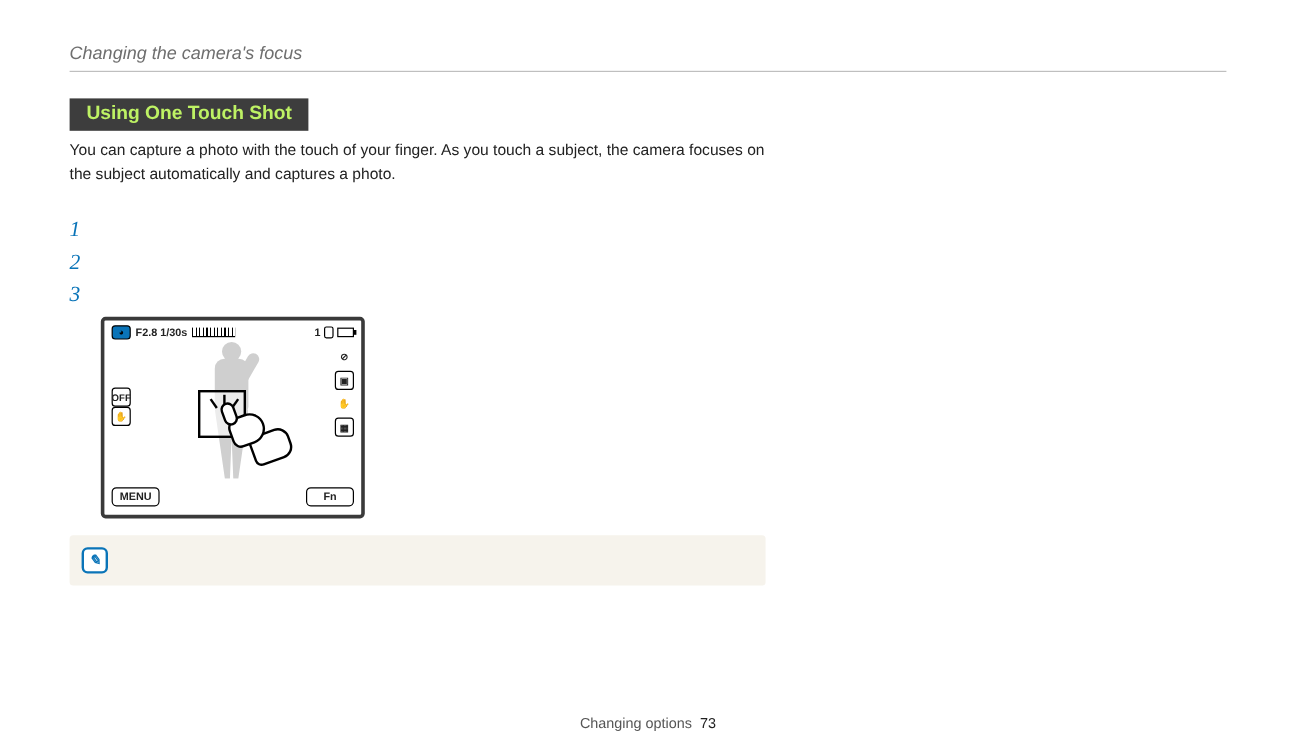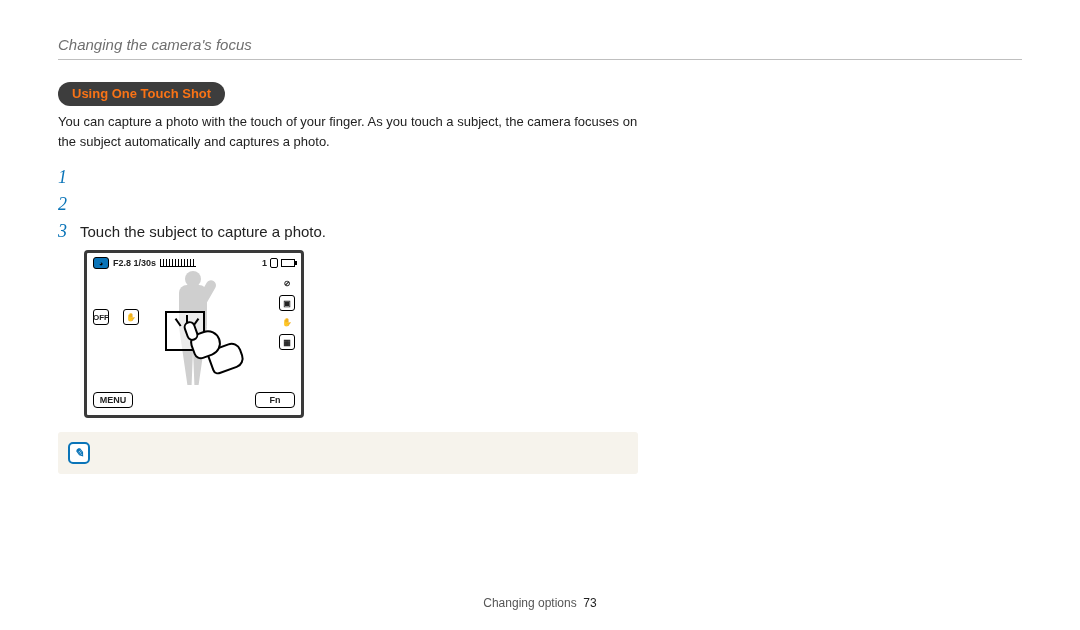--- a/index.html
+++ b/index.html
@@ -19,31 +19,31 @@
     margin-bottom: 6px;
   }
   .header-rule {
     border: none;
     border-top: 1px solid #bfbfbf;
     margin-bottom: 22px;
   }
   .pill {
     display: inline-block;
     background: #3d3d3d;
-    color: #f97316;
-    font-size: 13px;
+    color: #bef264;
+    font-size: 16px;
     font-weight: 600;
     padding: 4px 14px 5px 14px;
-    border-radius: 12px;
+    border-radius: 0;
     margin-bottom: 6px;
   }
   .intro {
     font-size: 13px;
     line-height: 1.5;
-    margin-bottom: 16px;
+    margin-bottom: 27px;
     max-width: 600px;
     color: #222;
   }
   .step {
     display: flex;
     align-items: baseline;
     margin-bottom: 6px;
     font-size: 15px;
   }
   .step-num {
@@ -87,21 +87,21 @@
     width: 36px; height: 8px; background:
       repeating-linear-gradient(90deg,#000 0 1px, transparent 1px 3px);
     border-bottom: 1px solid #000;
   }
   .top-right { margin-left: auto; display: flex; gap: 3px; align-items: center; }
   .pill-ind { width:8px; height:10px; border:1.5px solid #000; border-radius:2px; }
   .batt { width:14px; height:8px; border:1.5px solid #000; position:relative; }
   .batt::after { content:""; position:absolute; right:-3px; top:1px; width:2px; height:4px; background:#000; }
 
   .lcd-left {
-    position: absolute; left: 6px; top: 56px; display:flex; flex-direction:row; gap:14px;
+    position: absolute; left: 6px; top: 56px; display:flex; flex-direction:column; gap:0;
   }
   .lcd-right {
     position: absolute; right: 6px; top: 26px; display:flex; flex-direction:column; gap:7px;
   }
   .mini-icon {
     width: 16px; height: 16px; border:1.5px solid #000; border-radius:3px;
     display:flex; align-items:center; justify-content:center; font-size:8px; font-weight:700;
     background:#fff;
   }
   .mini-icon.plain { border:none; width:auto; height:auto; }
@@ -189,21 +189,20 @@
 <div class="step">
   <div class="step-num">1</div>
 </div>
 
 <div class="step">
   <div class="step-num">2</div>
 </div>
 
 <div class="step">
   <div class="step-num">3</div>
-  <div class="step-text">Touch the subject to capture a photo.</div>
 </div>
 
 
 <div class="lcd-frame">
   <div class="lcd-top">
     <span class="mode-icon">◕</span>
     <span>F2.8 1/30s</span>
     <span class="exp-bar"></span>
     <span class="top-right">
       <span>1</span>

